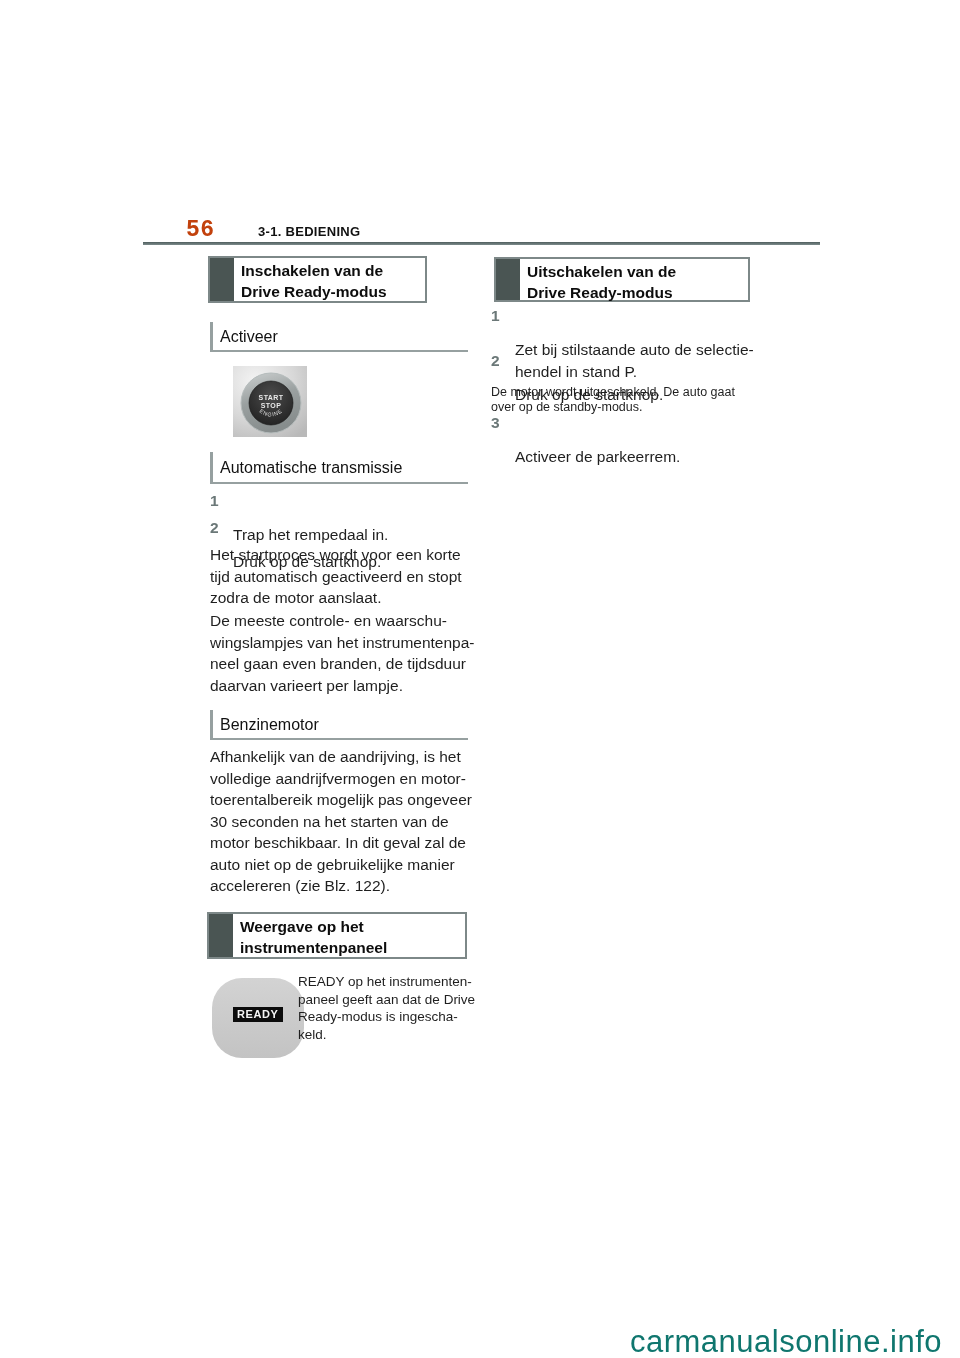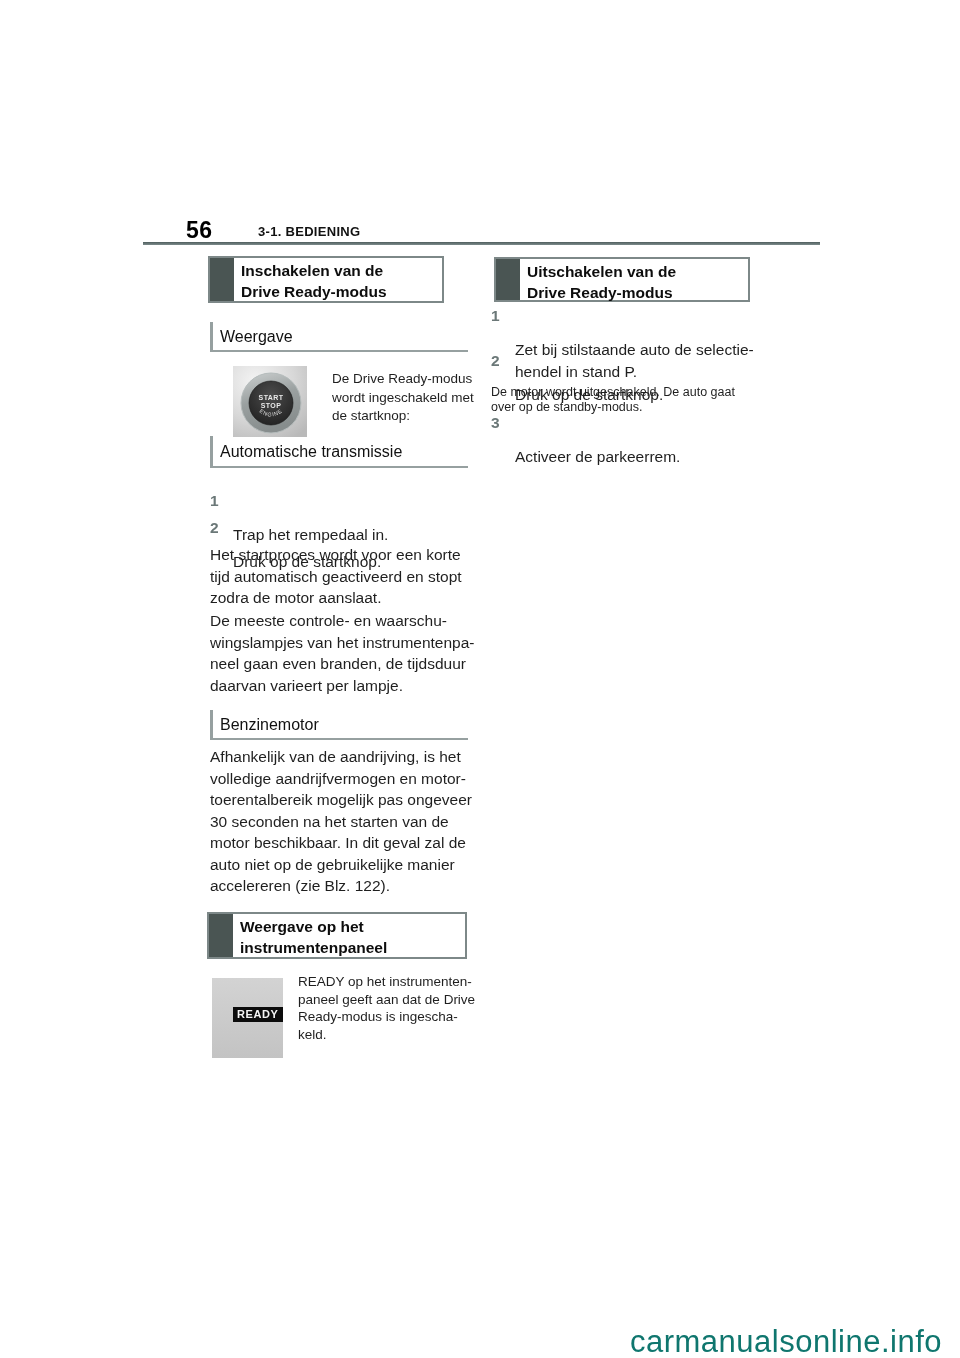--- a/index.html
+++ b/index.html
@@ -10,51 +10,51 @@
     height: 1358px;
     background: #ffffff;
     font-family: "Liberation Sans", sans-serif;
     color: #1f1f1f;
     overflow: hidden;
   }
   .abs { position: absolute; }
   .lines { white-space: pre-line; }
 
   
-  .page-num { left: 186px; top: 217px; font-size: 23px; font-weight: bold; color: #000000; letter-spacing: 0.5px; }
+  .page-num { left: 186px; top: 217px; font-size: 23px; font-weight: bold; color: #c2410c; letter-spacing: 0.5px; font-family: Liberation Mono, monospace; }
   .chapter  { left: 258px; top: 224px; font-size: 13px; font-weight: bold; color: #111; letter-spacing: 0.3px; }
   .top-rule { left: 143px; top: 242px; width: 677px; height: 3px;
               background: linear-gradient(#4f5e5e, #7d8c8c); }
 
   
   .section-box { border: 2px solid #7d8888; background: #ffffff; display: flex; }
   .box-accent  { width: 24px; background: #4a5553; flex: 0 0 24px; }
   .box-title   { font-size: 15.5px; font-weight: bold; line-height: 21px; padding: 2px 0 0 7px; color: #0d0d0d; }
-  .box1 { left: 208px; top: 256px; width: 236px; height: 47px; }
+  .box1 { left: 208px; top: 256px; width: 219px; height: 47px; }
   .box2 { left: 494px; top: 257px; width: 256px; height: 45px; }
   .boxW { left: 207px; top: 912px; width: 260px; height: 47px; }
 
   
   .label-block {
     border-left: 3px solid #96a0a0;
     border-bottom: 2px solid #96a0a0;
     font-size: 16px; color: #111;
     padding-left: 7px;
   }
   .lbl-principe { left: 210px; top: 322px; width: 258px; height: 30px; line-height: 30px; }
-  .lbl-auto     { left: 210px; top: 436px; width: 258px; height: 32px; line-height: 32px; }
+  .lbl-auto     { left: 210px; top: 452px; width: 258px; height: 32px; line-height: 32px; }
   .lbl-benzine  { left: 210px; top: 710px; width: 258px; height: 30px; line-height: 30px; }
 
   
   .fig-startbtn { left: 233px; top: 366px; width: 74px; height: 71px; }
   .btn-t { font-family: "Liberation Sans", sans-serif; font-size: 7px; font-weight: bold;
            fill: #e9e9e9; text-anchor: middle; letter-spacing: 0.4px; }
   .btn-e { font-family: "Liberation Sans", sans-serif; font-size: 5.5px; fill: #dcdcdc; letter-spacing: 0.8px; }
-  .fig-ready { left: 212px; top: 978px; width: 71px; height: 80px;
-               background: linear-gradient(#d3d3d3, #c3c3c3); }
+  .fig-ready { left: 212px; top: 978px; width: 92px; height: 80px;
+               background: linear-gradient(#d3d3d3, #c3c3c3); border-radius: 30px; }
   .ready-badge { position: absolute; left: 21px; top: 29px; background: #0c0c0c; color: #f5f5f5;
                  font-size: 11px; font-weight: bold; letter-spacing: 0.6px; padding: 1px 4px 2px 4px; }
 
   
   .caption { font-size: 13.5px; color: #1f1f1f; }
   .cap-btn   { left: 332px; top: 370px; width: 152px; line-height: 18.5px; }
   .cap-ready { left: 298px; top: 973px; width: 178px; line-height: 17.7px; }
 
   
   .body-par { font-size: 15.5px; line-height: 21.5px; color: #1f1f1f; }
@@ -86,21 +86,21 @@
   <div class="abs page-num">56</div>
   <div class="abs chapter">3-1. BEDIENING</div>
   <div class="abs top-rule"></div>
 
   <div class="abs section-box box1">
     <div class="box-accent"></div>
     <div class="box-title lines">Inschakelen van de
 Drive Ready-modus</div>
   </div>
 
-  <div class="abs label-block lbl-principe">Weergave</div>
+  <div class="abs label-block lbl-principe">Activeer</div>
 
   <svg class="abs fig-startbtn" viewBox="0 0 74 71" xmlns="http://www.w3.org/2000/svg">
     <defs>
       <radialGradient id="bgg" cx="30%" cy="22%" r="95%">
         <stop offset="0" stop-color="#f4f4f4"></stop>
         <stop offset="0.55" stop-color="#d8d8d8"></stop>
         <stop offset="1" stop-color="#b9b9b9"></stop>
       </radialGradient>
       <linearGradient id="ringg" x1="0" y1="0" x2="0.3" y2="1">
         <stop offset="0" stop-color="#cdd1d1"></stop>
@@ -114,23 +114,20 @@
     </defs>
     <rect width="74" height="71" fill="url(#bgg)"></rect>
     <circle cx="38" cy="37" r="30" fill="url(#ringg)" stroke="#b5bcbc" stroke-width="1"></circle>
     <circle cx="38" cy="37" r="22" fill="url(#ctrg)" stroke="#141414" stroke-width="0.6"></circle>
     <text x="38" y="33.5" class="btn-t">START</text>
     <text x="38" y="42" class="btn-t">STOP</text>
     <path id="engArc" d="M 24,43 A 17,17 0 0,0 52,43" fill="none"></path>
     <text class="btn-e"><textPath href="#engArc" xlink:href="#engArc" startOffset="50%" text-anchor="middle">ENGINE</textPath></text>
   </svg>
 
-  <div class="abs caption cap-btn lines">De Drive Ready-modus
-wordt ingeschakeld met
-de startknop:</div>
 
   <div class="abs label-block lbl-auto">Automatische transmissie</div>
 
   <div class="abs step lstep1">
     <span class="step-num">1</span>
     <span class="step-txt">Trap het rempedaal in.</span>
   </div>
   <div class="abs step lstep2">
     <span class="step-num">2</span>
     <span class="step-txt">Druk op de startknop.</span>

